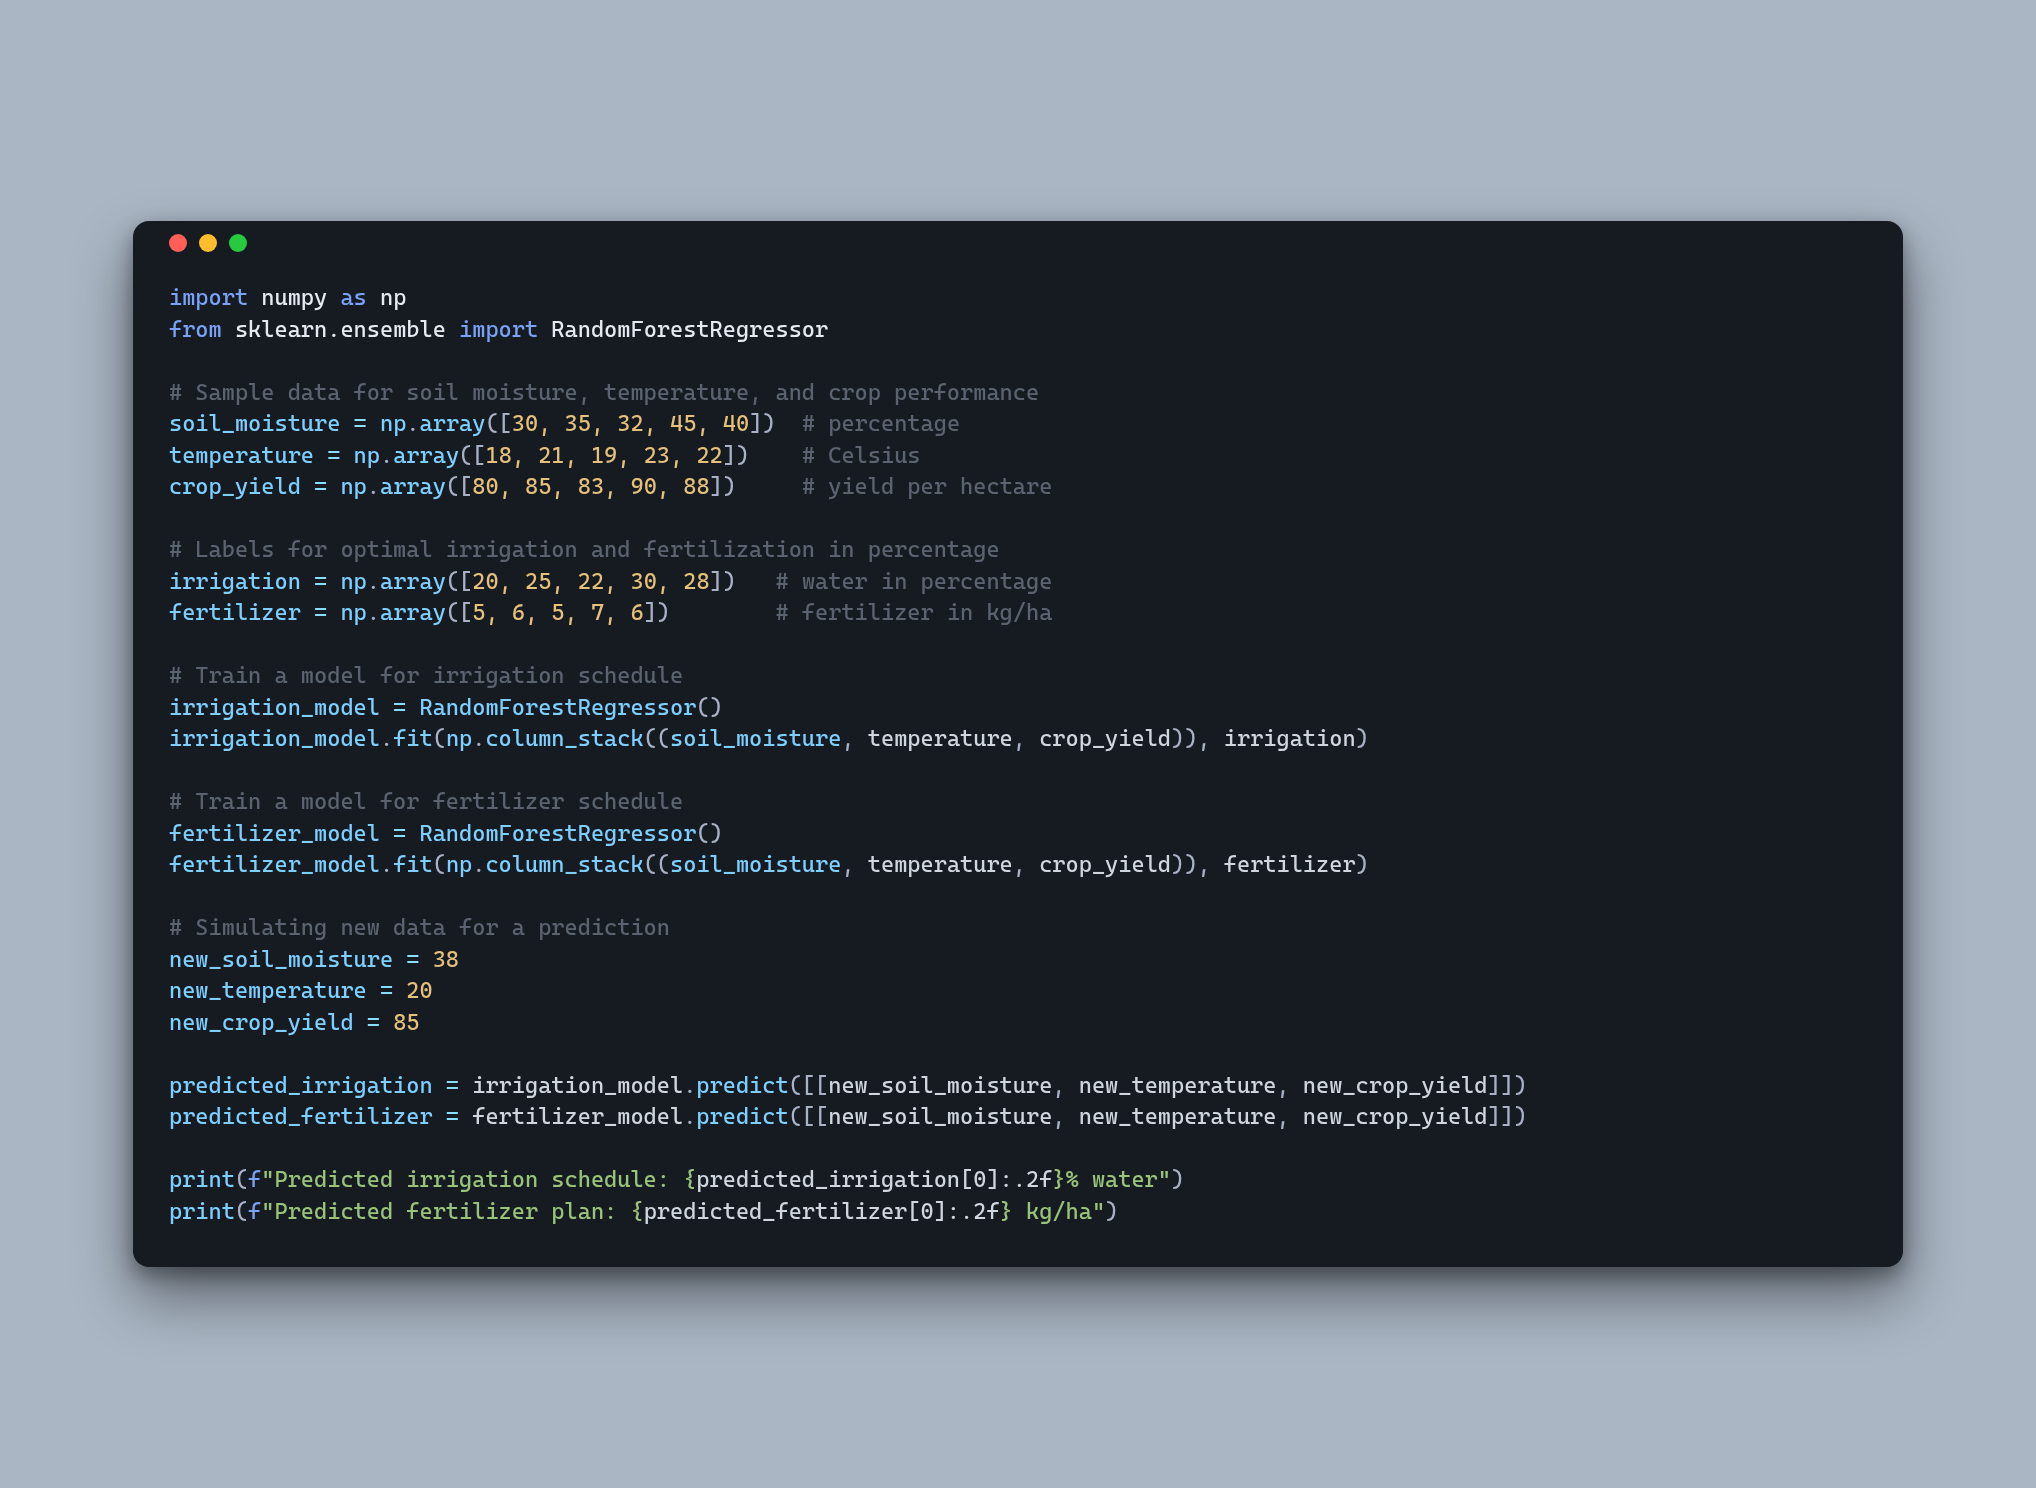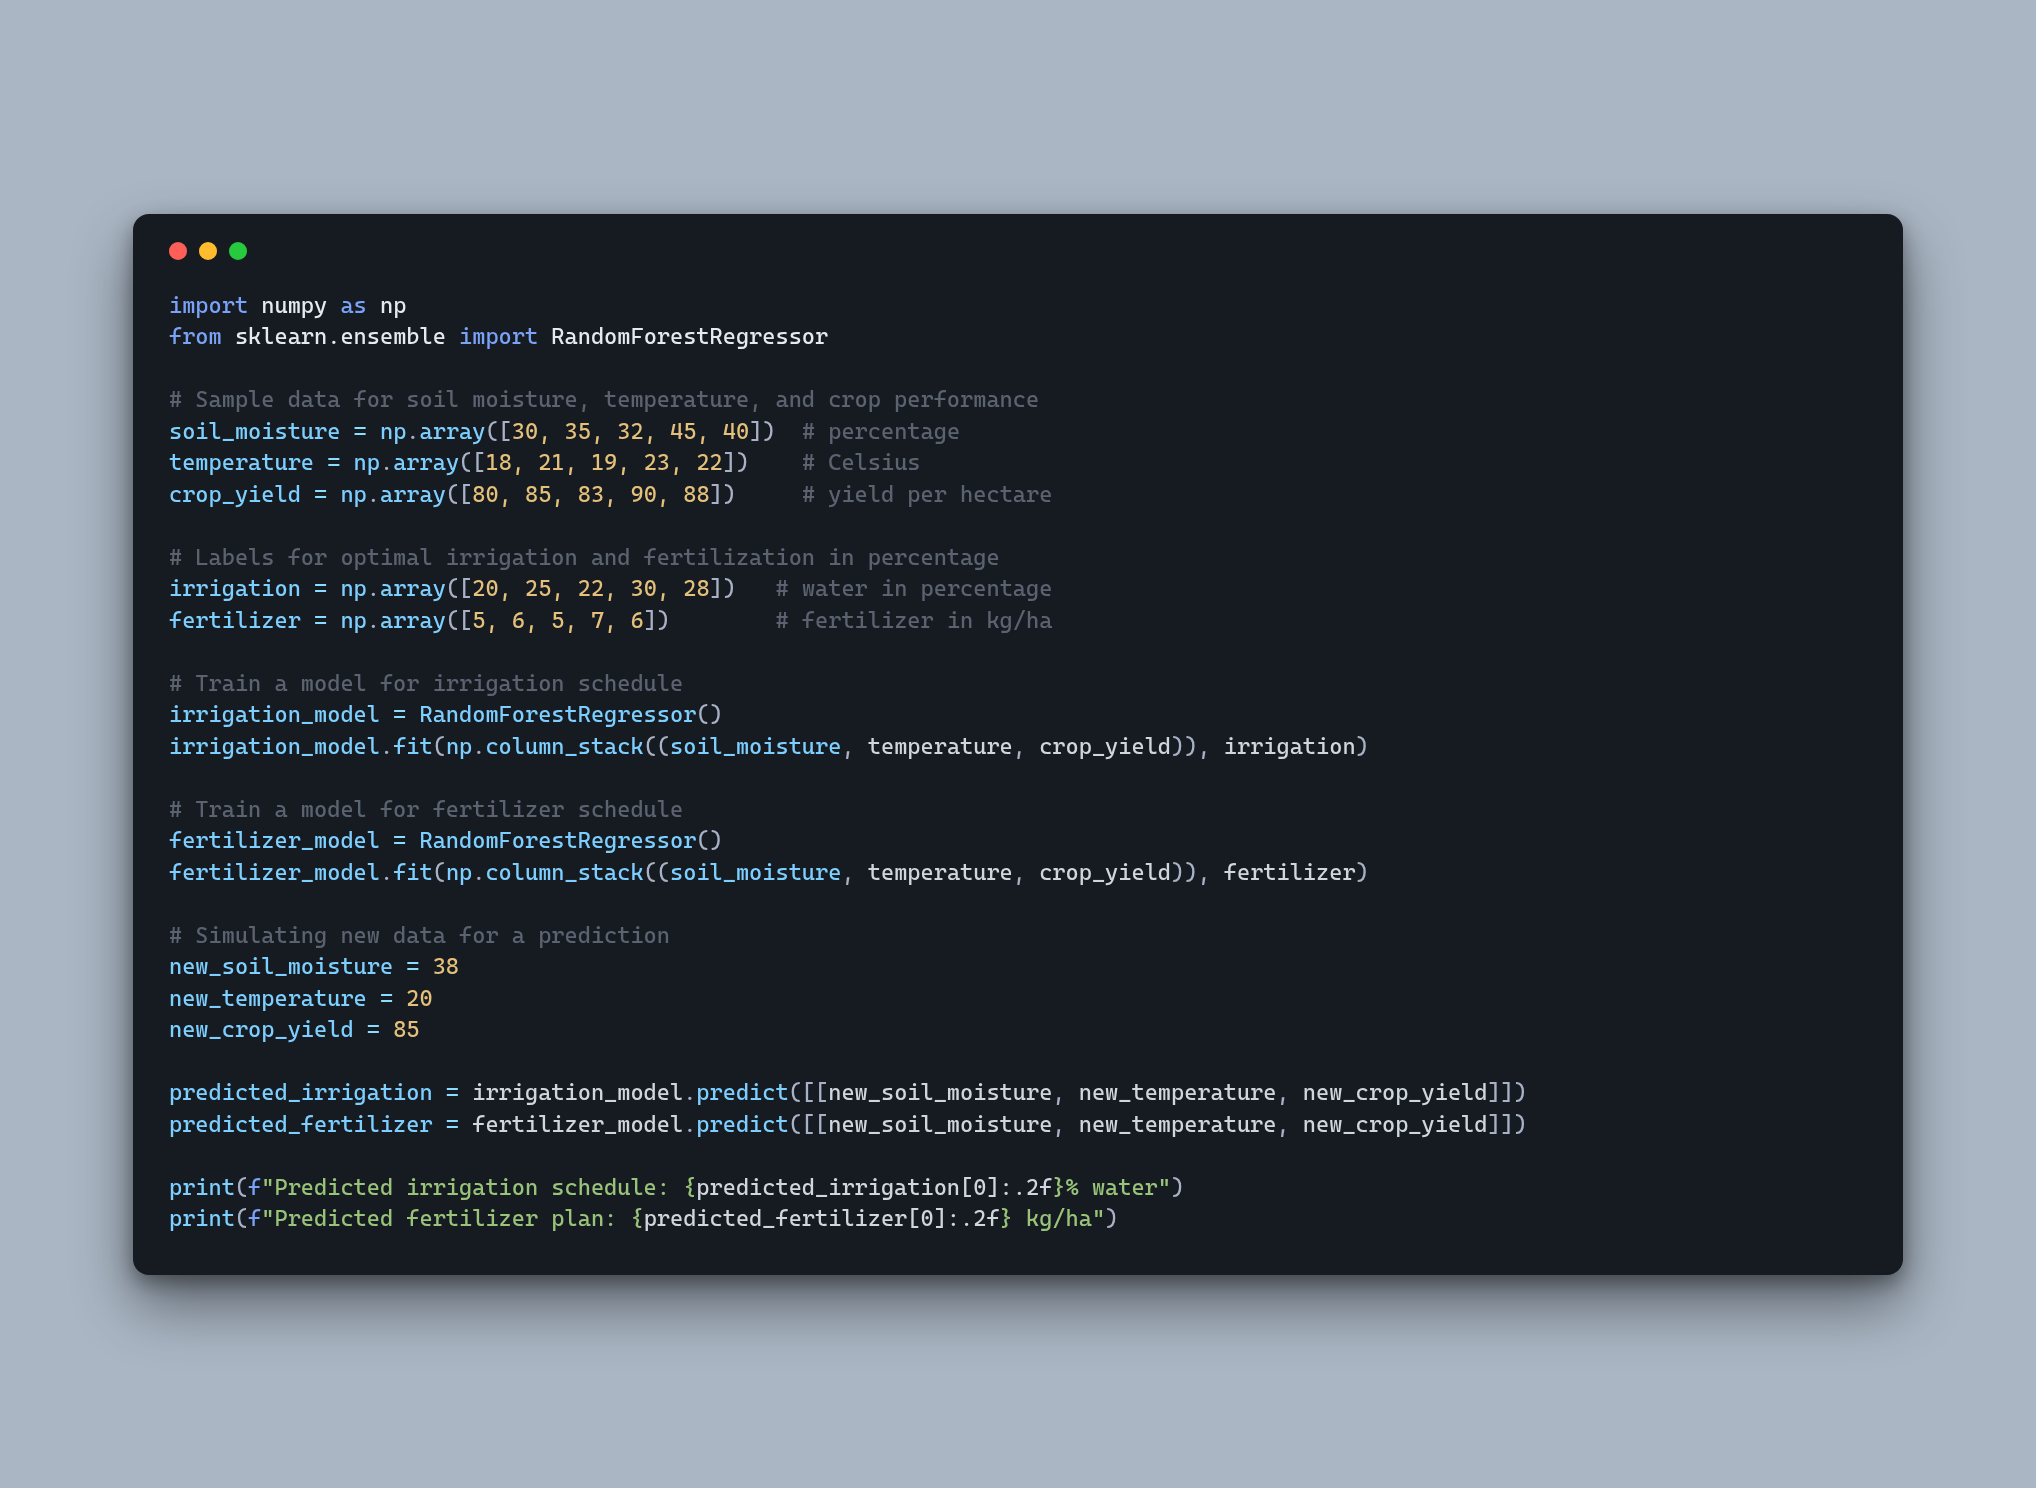--- a/index.html
+++ b/index.html
@@ -9,21 +9,21 @@
     height: 1488px;
     display: flex;
     align-items: center;
     justify-content: center;
     font-family: ui-monospace, "SF Mono", "Cascadia Code", Menlo, Consolas, monospace;
   }
   .window {
     background: #161b22;
     border-radius: 16px;
     width: 1770px;
-    padding: 28px 36px 40px 36px;
+    padding: 13px 36px 40px 36px;
     box-shadow: 0 30px 60px rgba(0,0,0,0.45), 0 8px 20px rgba(0,0,0,0.35);
   }
   .titlebar {
     display: flex;
     gap: 12px;
     margin-bottom: 30px;
   }
   .dot {
     width: 18px; height: 18px; border-radius: 50%;
   }

